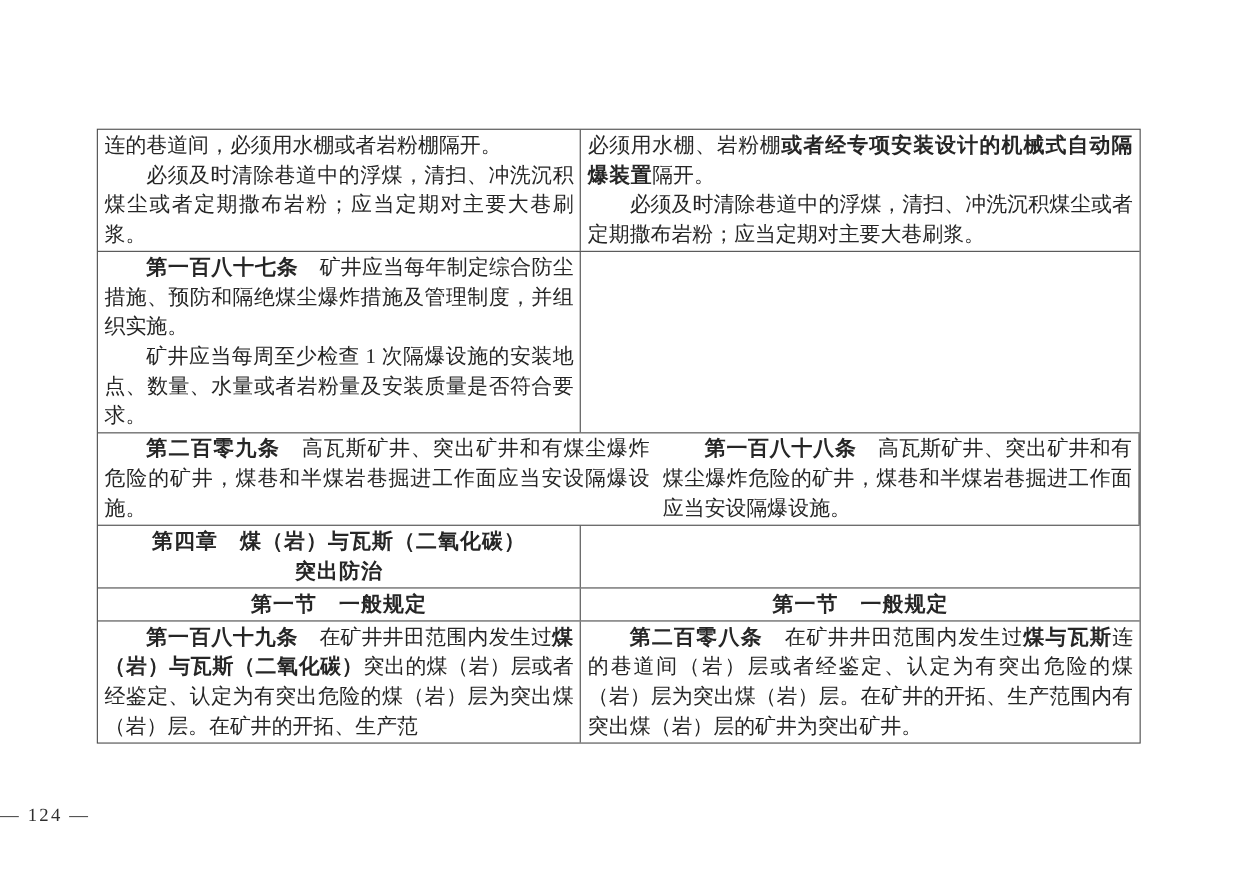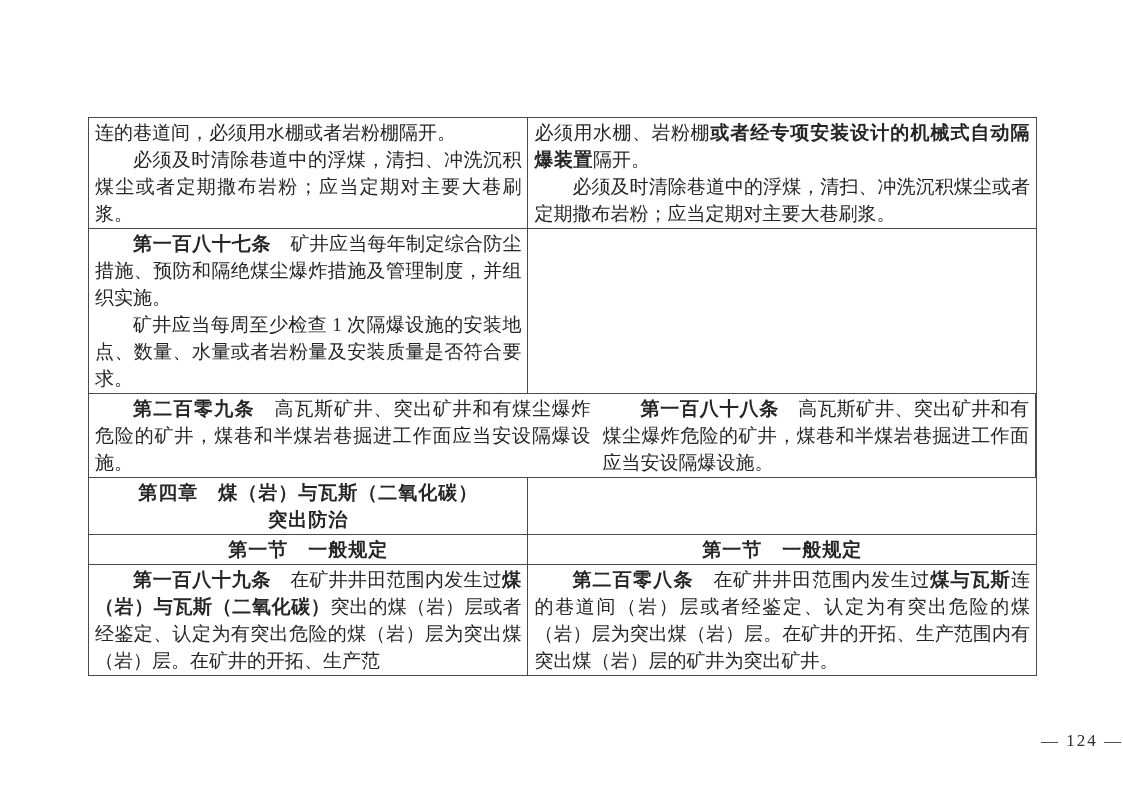--- a/index.html
+++ b/index.html
@@ -48,21 +48,21 @@
     letter-spacing: 0.5px;
   }
   .para.center .b { letter-spacing: 1px; }
   
   .trow:nth-child(4) .cell { justify-content: center; }
   .trow:nth-child(4), .trow:nth-child(5) { min-height: 27px; align-items: flex-end; }
   .page-footer {
     position: absolute;
     left: 0; top: 731px;
     width: 100%;
-    text-align: right;
+    text-align: left;
     font-size: 17px;
     letter-spacing: 2px;
     color: #2e2e2e;
   }
 </style>
 </head>
 <body>
 
 <div class="doc-table">
     <div class="trow">

